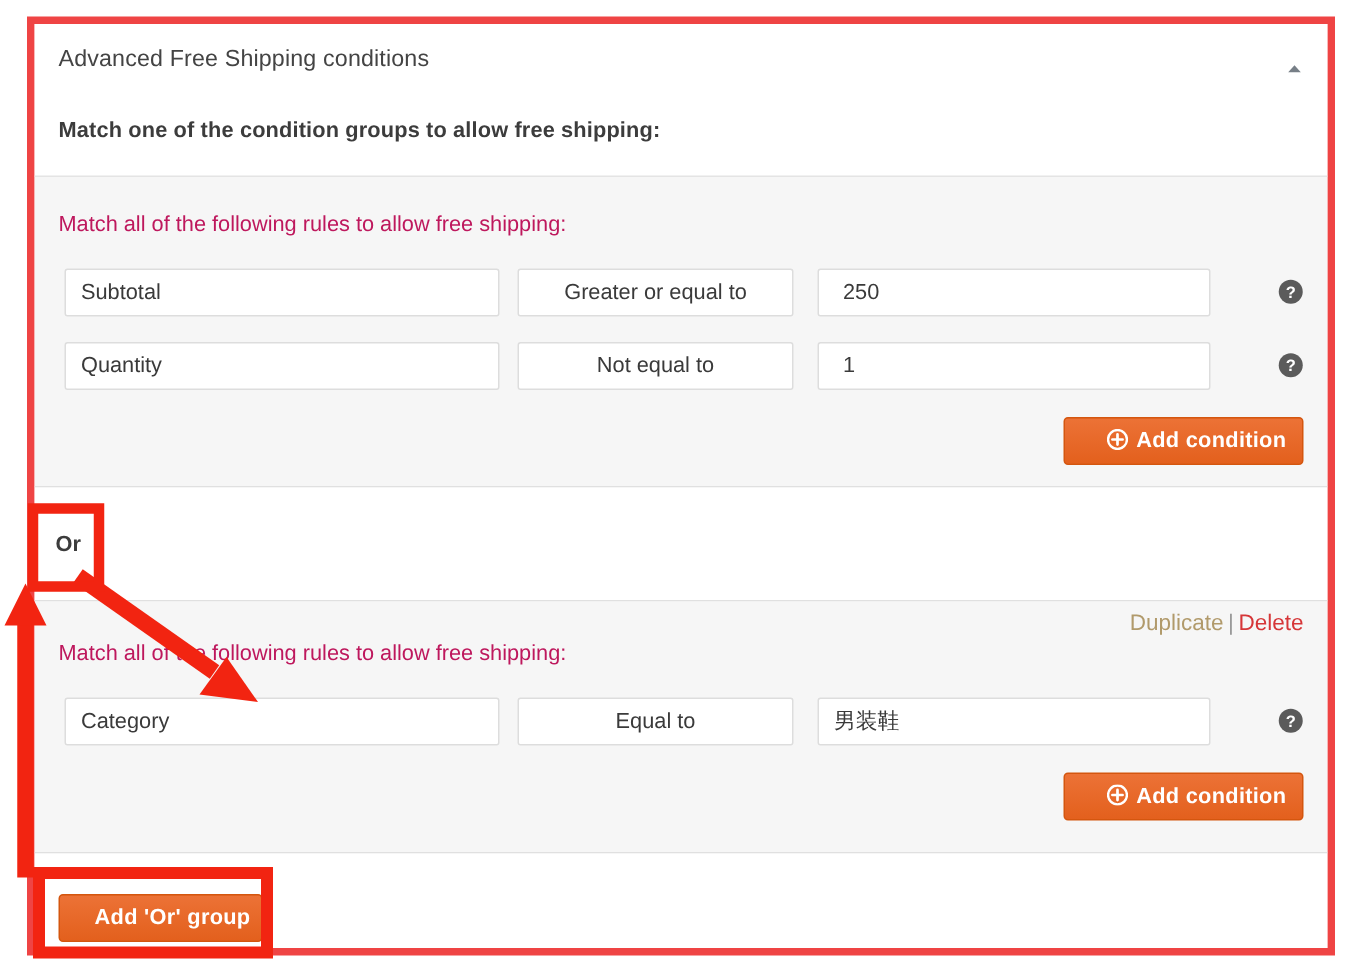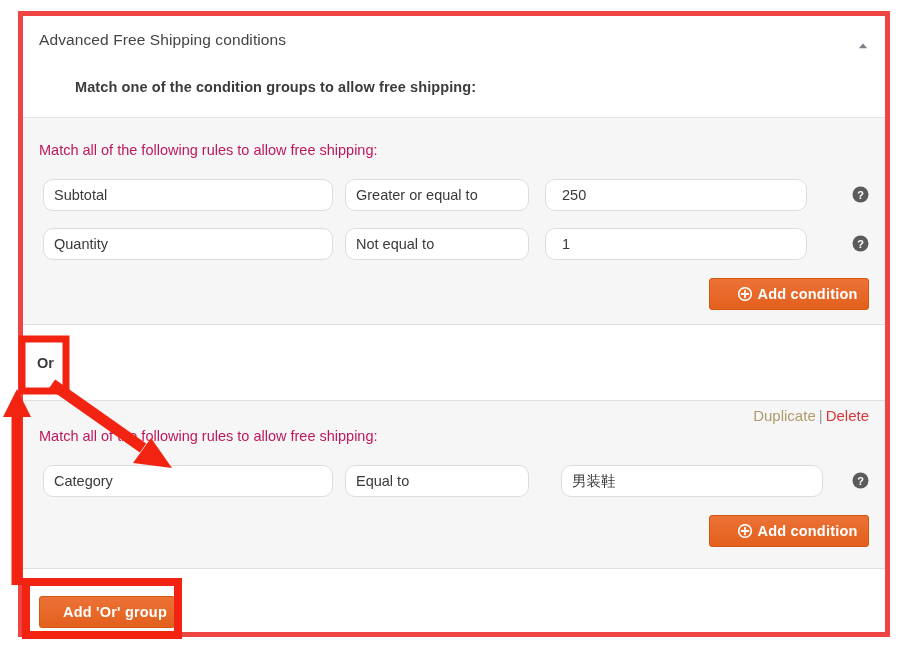--- a/index.html
+++ b/index.html
@@ -54,21 +54,20 @@
   }
   .toggle-caret svg { display: block; }
   .panel-subtitle {
     position: absolute;
     left: 16px;
     top: 63px;
     font-size: 14.5px;
     font-weight: bold;
     color: #3c3c3c;
     letter-spacing: 0.1px;
-    margin-left: 36px;
   }
 
   
   .group {
     position: relative;
     background: #f6f6f6;
     border-bottom: 1px solid #e0e0e0;
     box-sizing: border-box;
   }
   .group-label {
@@ -107,32 +106,32 @@
     right: 16px;
     height: 32px;
   }
   .ctrl {
     position: absolute;
     top: 0;
     height: 32px;
     box-sizing: border-box;
     background: #ffffff;
     border: 1px solid #dddddd;
-    border-radius: 10px;
+    border-radius: 2px;
     font-size: 14.5px;
     color: #3a3a3a;
     line-height: 30px;
     padding: 0 10px;
     white-space: nowrap;
     overflow: hidden;
   }
   .ctrl.sel-field { left: 4px; width: 290px; }
-  .ctrl.sel-op    { left: 306px; width: 184px; }
+  .ctrl.sel-op    { left: 306px; width: 184px; text-align: center; }
   .ctrl.val-text  { left: 506px; width: 262px; padding-left: 16px; }
-  .ctrl.val-select{ left: 522px; width: 262px; }
+  .ctrl.val-select{ left: 506px; width: 262px; }
 
   .help-icon {
     position: absolute;
     right: 0px;
     top: 7px;
     width: 17px;
     height: 17px;
     cursor: pointer;
   }
 

